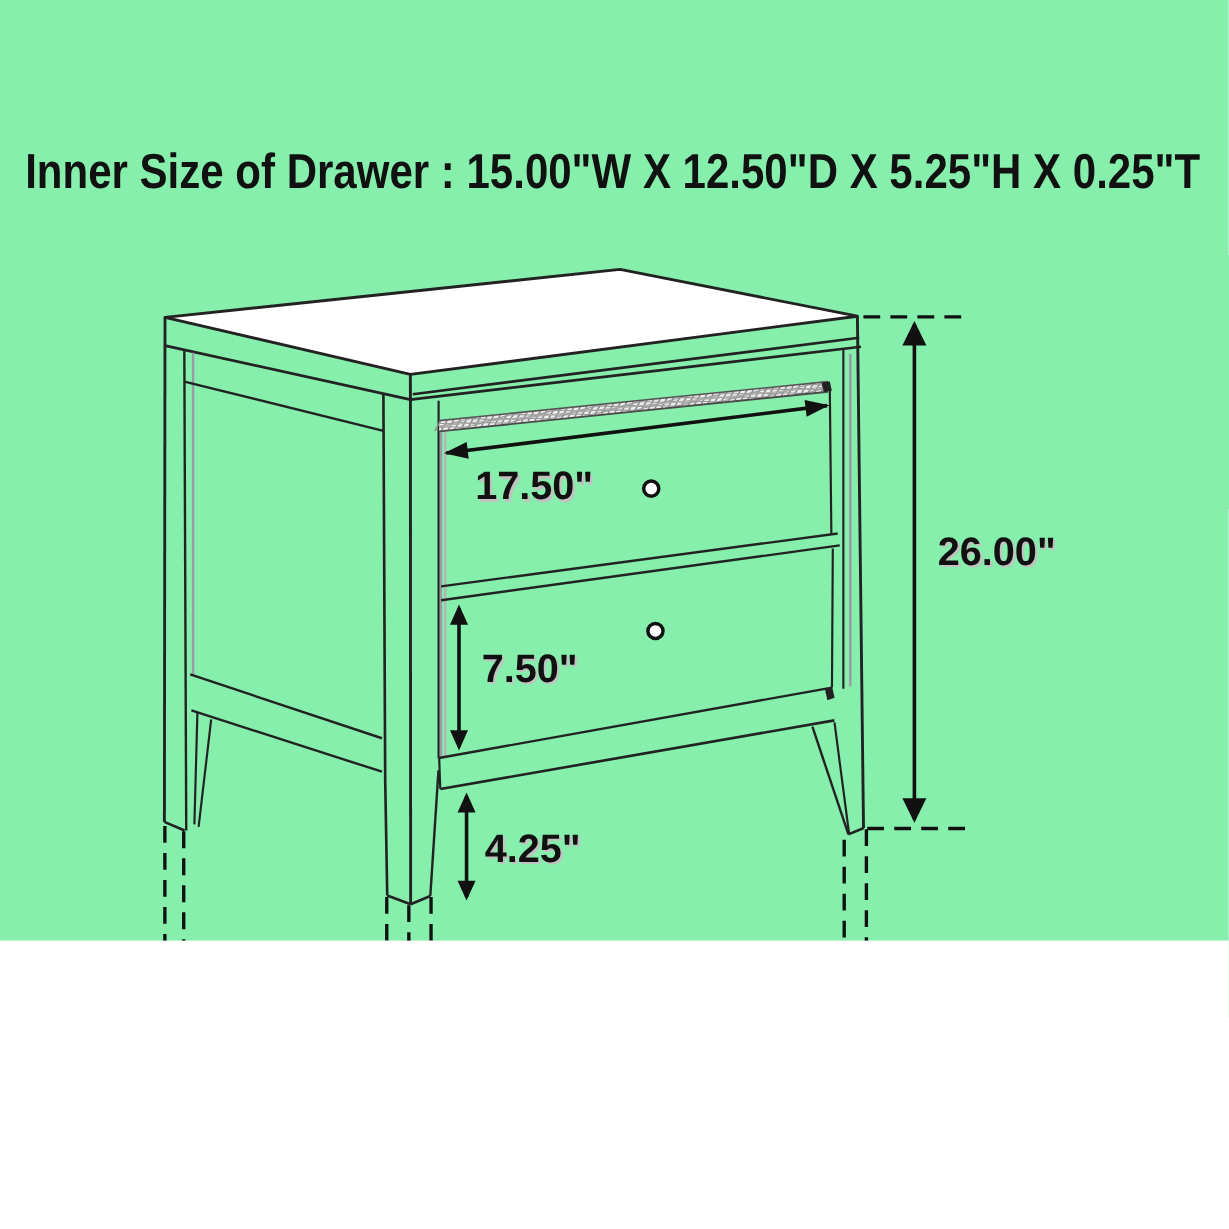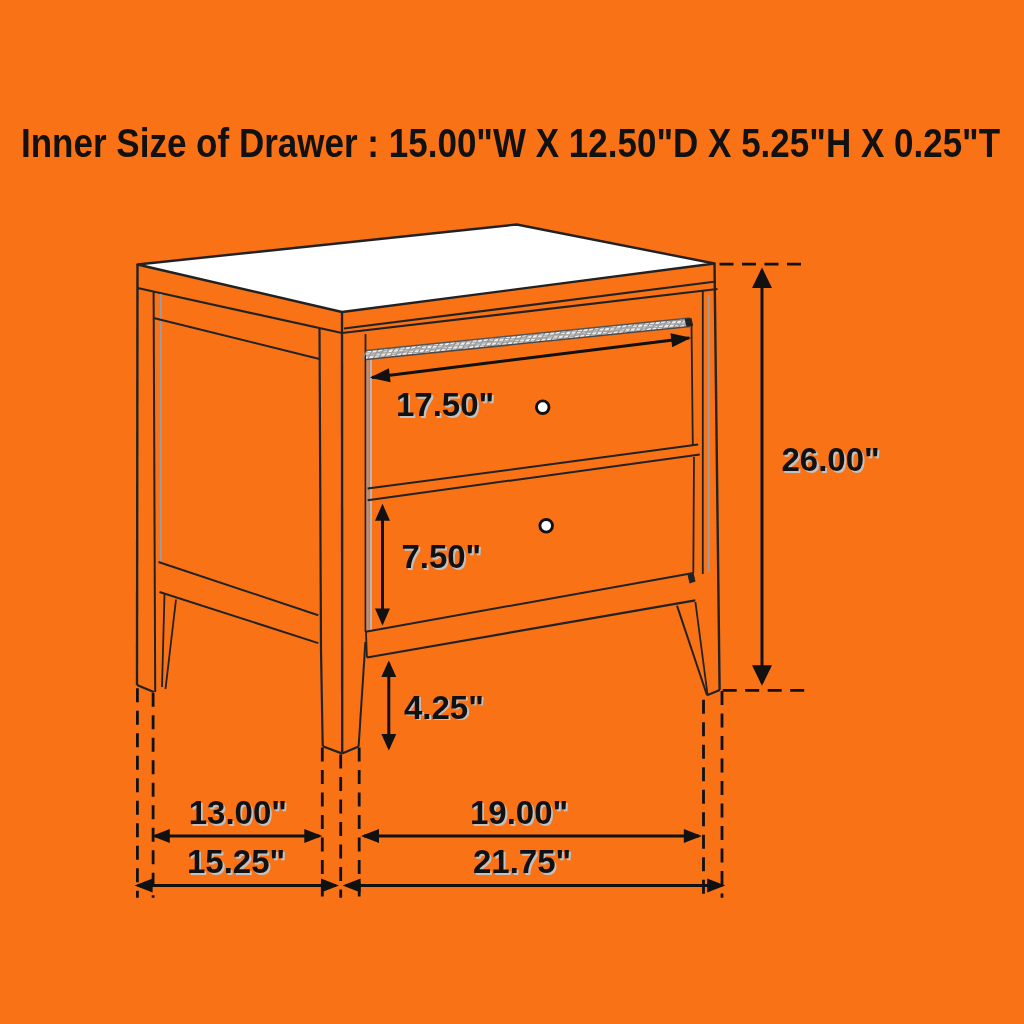--- a/index.html
+++ b/index.html
@@ -1,16 +1,16 @@
 <!DOCTYPE html>
 <html><head>
 <meta charset="utf-8">
 <style>
 html,body{margin:0;padding:0;background:#ffffff;}
-#page{position:relative;width:1024px;height:1024px;background:#f97316;overflow:hidden;}
+#page{position:relative;width:1024px;height:784px;background:#86efac;overflow:hidden;}
 .title{position:absolute;left:21px;top:120px;font-family:"Liberation Sans",sans-serif;
 font-weight:bold;font-size:41px;color:#111;white-space:nowrap;transform:scaleX(0.854);transform-origin:left top;}
 </style>
 </head>
 <body>
 <div id="page">
 
 <div class="title">Inner Size of Drawer : 15.00"W X 12.50"D X 5.25"H X 0.25"T</div>
 
 <svg width="1024" height="1024" viewBox="0 0 1024 1024" style="position:absolute;left:0;top:0">

